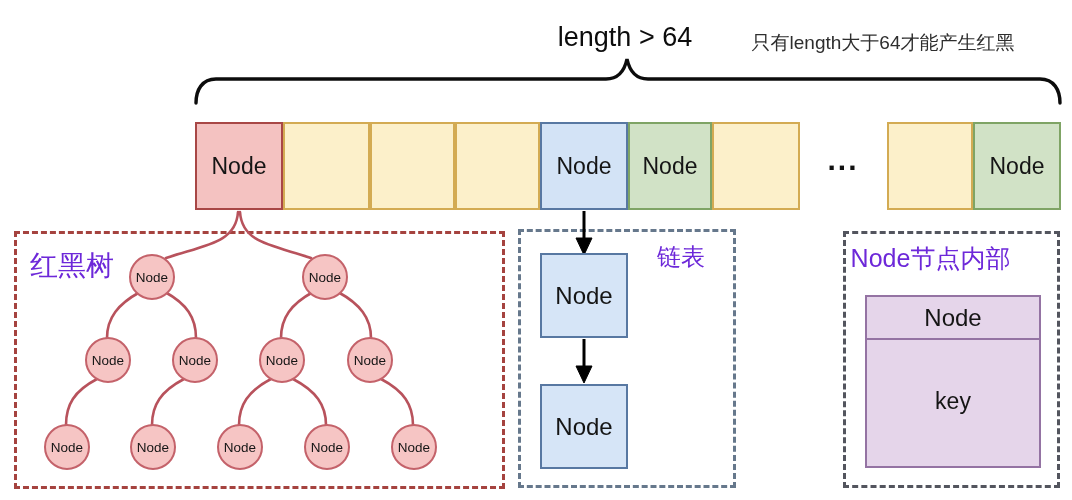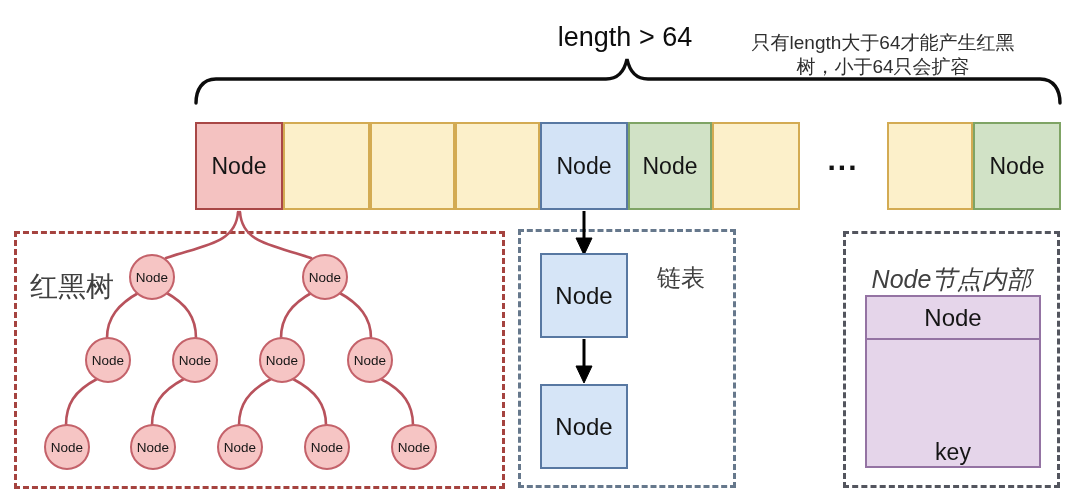--- a/index.html
+++ b/index.html
@@ -23,38 +23,38 @@
   .cell.yellow{background:#fcf0ca;border-color:#d3ab53;}
   .cell.blue{background:#d3e3f6;border-color:#5878a2;}
   .cell.green{background:#d1e2c6;border-color:#7fa465;}
   .ellipsis{left:812px;top:143px;width:62px;text-align:center;
     font-size:30px;font-weight:bold;letter-spacing:2px;color:#111;}
   
   .groupbox{box-sizing:border-box;background:transparent;}
   .box-red{left:14px;top:231px;width:491px;height:258px;border:3px dashed #a5433f;}
   .box-blue{left:518px;top:229px;width:218px;height:259px;border:3px dashed #66788c;}
   .box-dark{left:843px;top:231px;width:217px;height:257px;border:3px dashed #53555e;}
-  .box-title{font-size:28px;color:#404040;white-space:nowrap;margin-top:21px;}
+  .box-title{font-size:28px;color:#6d28d9;white-space:nowrap;}
   .title-tree{left:30px;top:247px;}
   .title-list{left:657px;top:241px;font-size:24px;}
-  .title-node{left:843px;top:242px;width:217px;text-align:center;font-size:25px;font-style:italic;}
+  .title-node{left:822px;top:242px;width:217px;text-align:center;font-size:25px;}
   
   .tnode{width:46px;height:46px;border-radius:50%;box-sizing:border-box;
     background:#f6c5c4;border:2.5px solid #c4626a;display:flex;
     align-items:center;justify-content:center;font-size:13.5px;color:#151515;}
   
   .lnode{left:540px;width:88px;height:85px;box-sizing:border-box;
     background:#d6e5f7;border:2.5px solid #5878a2;display:flex;
     align-items:center;justify-content:center;font-size:24px;color:#151515;}
   
   .ntable{left:865px;top:295px;width:176px;height:173px;box-sizing:border-box;
     background:#e5d5ea;border:2px solid #9473a3;display:flex;flex-direction:column;}
   .ntable-header{height:43px;box-sizing:border-box;border-bottom:2px solid #9473a3;
     display:flex;align-items:center;justify-content:center;font-size:24px;color:#151515;}
-  .ntable-body{flex:1;display:flex;flex-direction:column;justify-content:flex-end;margin-top:48px;}
+  .ntable-body{flex:1;display:flex;flex-direction:row;justify-content:center;margin-top:48px;}
   .ntable-field{text-align:center;font-size:23px;color:#151515;}
 </style>
 </head>
 <body>
 
 <div class="canvas">
 
   <div class="abs groupbox box-red"></div>
   <div class="abs groupbox box-blue"></div>
   <div class="abs groupbox box-dark"></div>
@@ -82,21 +82,20 @@
       <line x1="584" y1="211" x2="584" y2="240" stroke-width="3"></line>
       <polygon points="576,238 592,238 584,255"></polygon>
       <line x1="584" y1="339" x2="584" y2="368" stroke-width="3"></line>
       <polygon points="576,366 592,366 584,383"></polygon>
     </g>
   </svg>
 
   <div class="abs brace-label">length &gt; 64</div>
   <div class="abs note">
     <div>只有length大于64才能产生红黑</div>
-    <div>树，小于64只会扩容</div>
   </div>
 
   <div class="abs cell red" style="left:195px;width:88px;">Node</div>
   <div class="abs cell yellow" style="left:283px;width:87px;"></div>
   <div class="abs cell yellow" style="left:370px;width:85px;"></div>
   <div class="abs cell yellow" style="left:455px;width:85px;"></div>
   <div class="abs cell blue" style="left:540px;width:88px;">Node</div>
   <div class="abs cell green" style="left:628px;width:84px;">Node</div>
   <div class="abs cell yellow" style="left:712px;width:88px;"></div>
   <div class="abs ellipsis">...</div>

